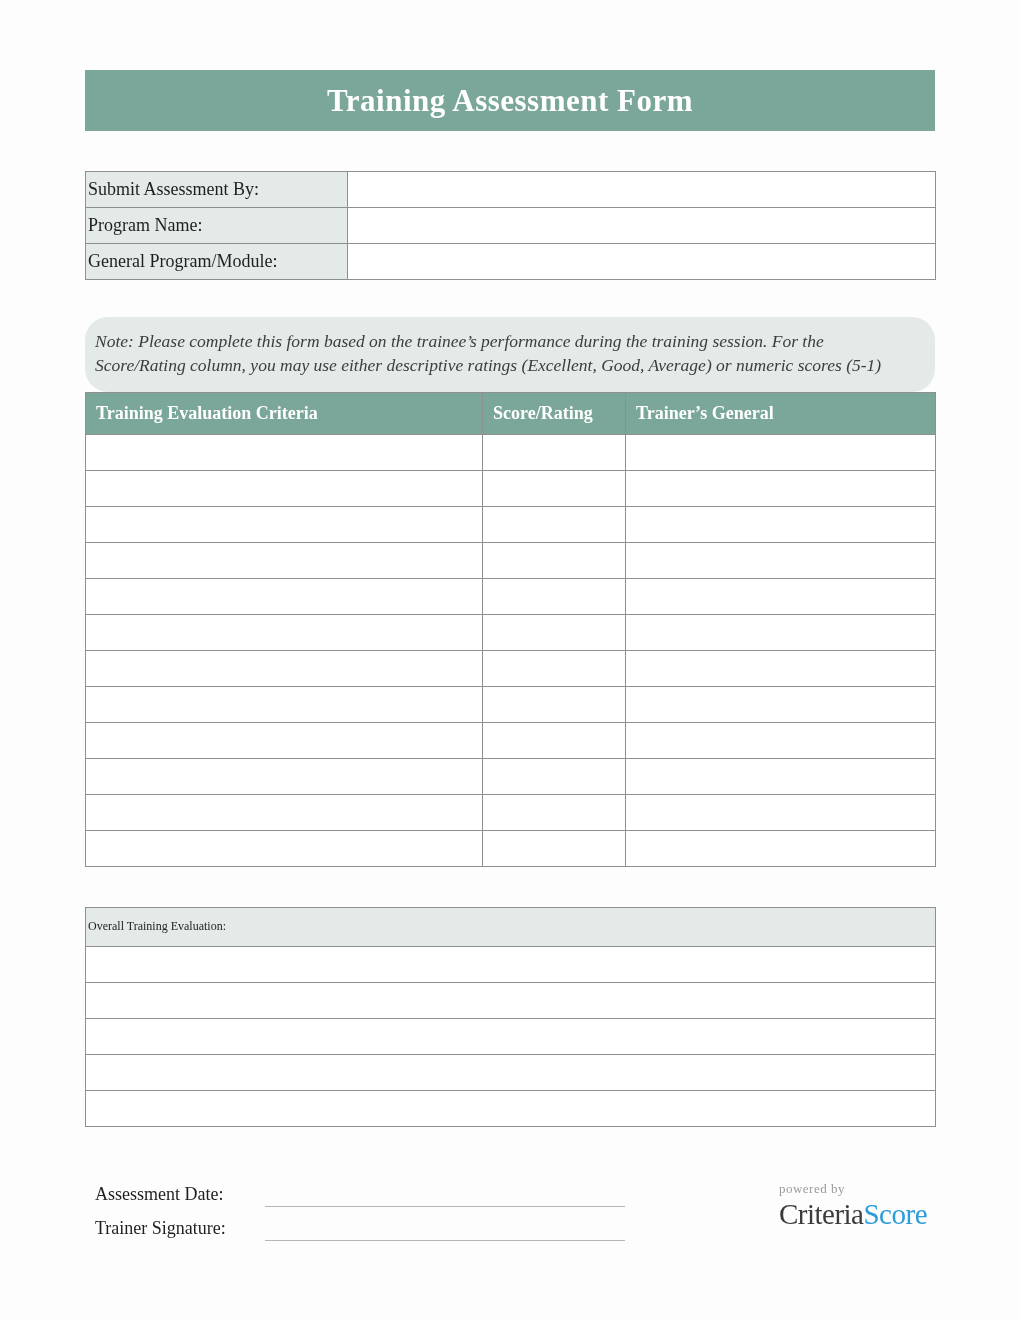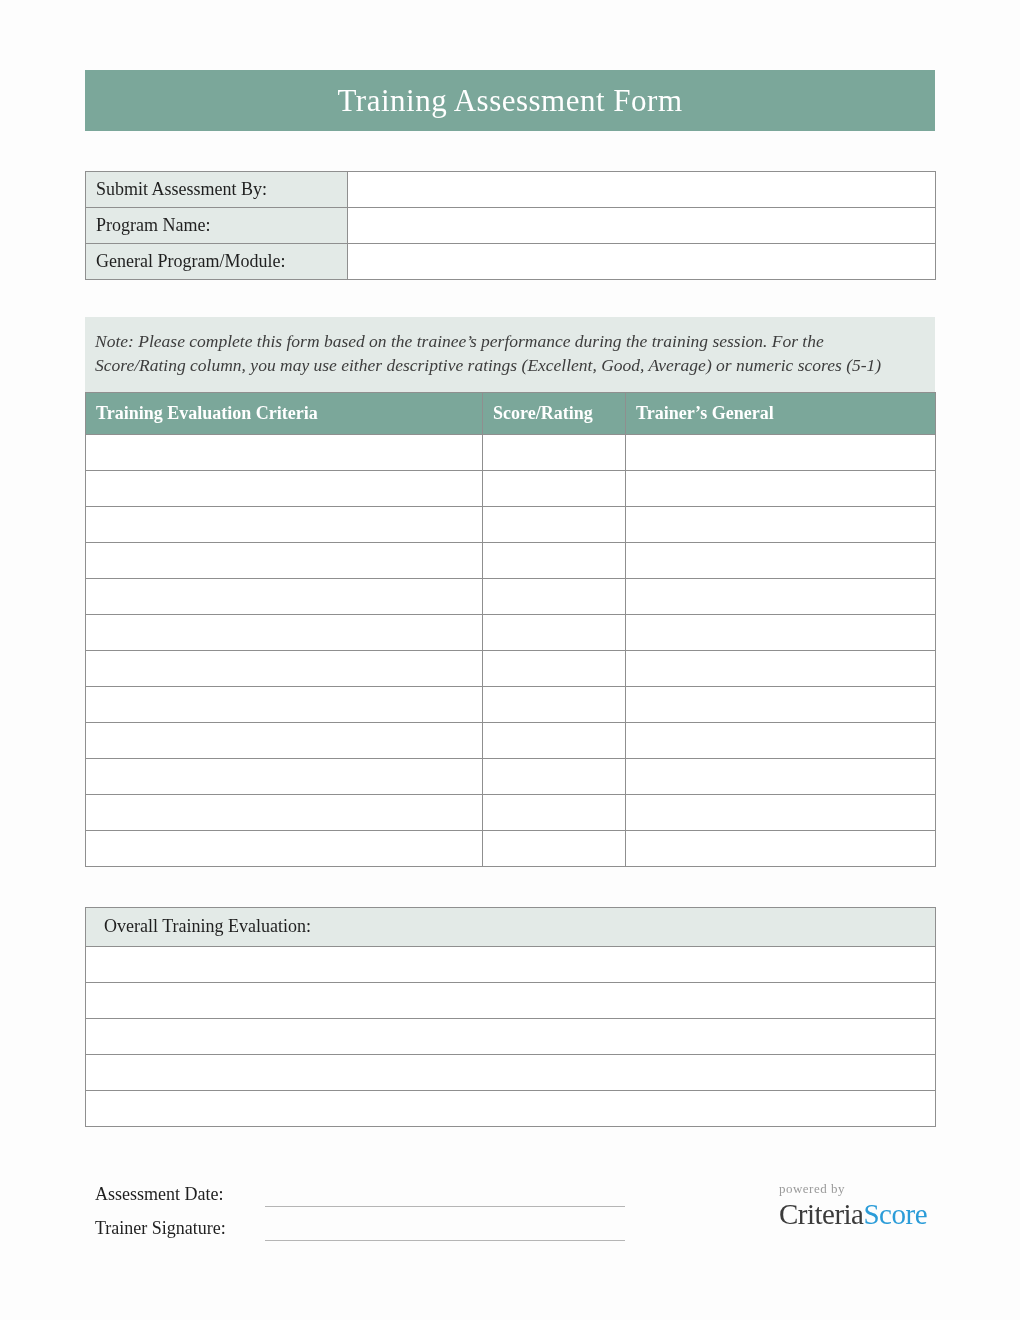--- a/index.html
+++ b/index.html
@@ -17,56 +17,57 @@
   }
   .content { width: 850px; margin: 0 auto; }
 
   .title-bar {
     margin-top: 70px;
     height: 61px;
     background: var(--header-green, #7BA79A);
     display: flex; align-items: center; justify-content: center;
   }
   .title-bar h1 {
-    color: #ffffff; font-size: 31px; font-weight: normal;
+    color: #ffffff; font-size: 31px; font-weight: bold;
     letter-spacing: 0.5px;
   }
 
   table { border-collapse: collapse; width: 100%; table-layout: fixed; }
   td, th { border: 1px solid var(--border, #8F8F8F); }
 
   .info-table { margin-top: 40px; }
-  .info-table td { height: 36px; font-size: 18px; padding: 2px 10px; background: #ffffff; }
+  .info-table td { height: 36px; font-size: 18px; padding: 2px 2px; background: #ffffff; }
   .info-table td.label-cell { background: var(--section-bg, #E3EAE7); }
 
   .note-block {
     margin-top: 37px;
     background: var(--section-bg, #E3EAE7);
     padding: 13px 18px 14px 10px;
     font-style: italic;
     font-size: 17.5px;
     line-height: 1.36;
     color: #3d3d3d;
+    border-radius: 23px;
   }
 
   .eval-table thead th {
     background: var(--header-green, #7BA79A);
     color: #ffffff;
     font-size: 18px;
     font-weight: bold;
     text-align: left;
     height: 42px;
     padding: 2px 10px;
   }
   .eval-table tbody td { height: 36px; background: #ffffff; }
 
   .overall-table { margin-top: 40px; }
   .overall-table .overall-header-cell {
     background: var(--section-bg, #E3EAE7);
-    height: 39px; font-size: 18px; padding: 2px 18px;
+    height: 39px; font-size: 12px; padding: 2px 2px;
   }
   .overall-table .overall-row td { height: 36px; background: #ffffff; }
 
   .footer {
     margin-top: 54px;
     display: flex; justify-content: space-between; align-items: flex-start;
     padding-left: 10px;
   }
   .sig-row { display: flex; align-items: flex-end; margin-bottom: 8px; }
   .sig-label { width: 170px; font-size: 18px; line-height: 26px; }

